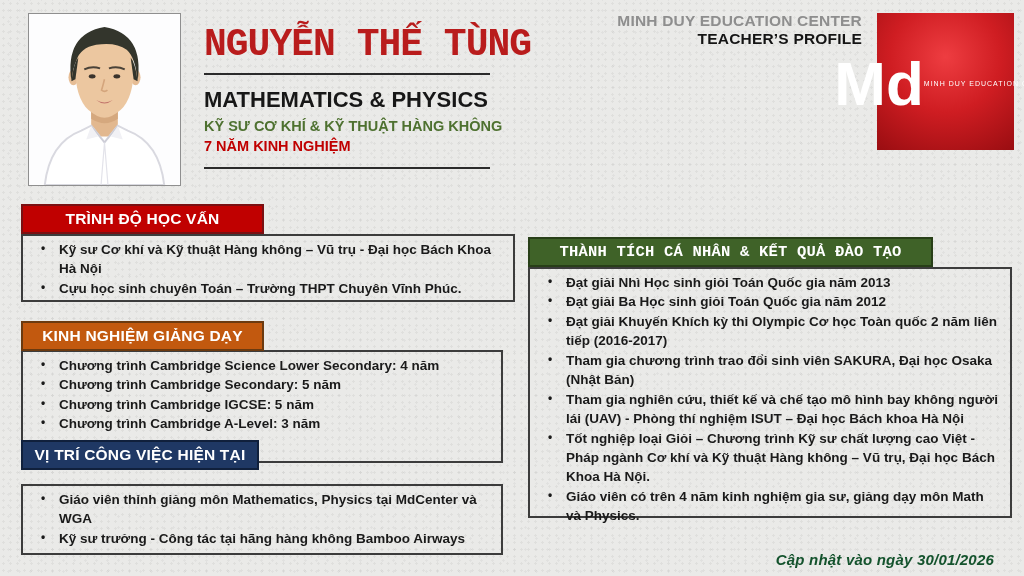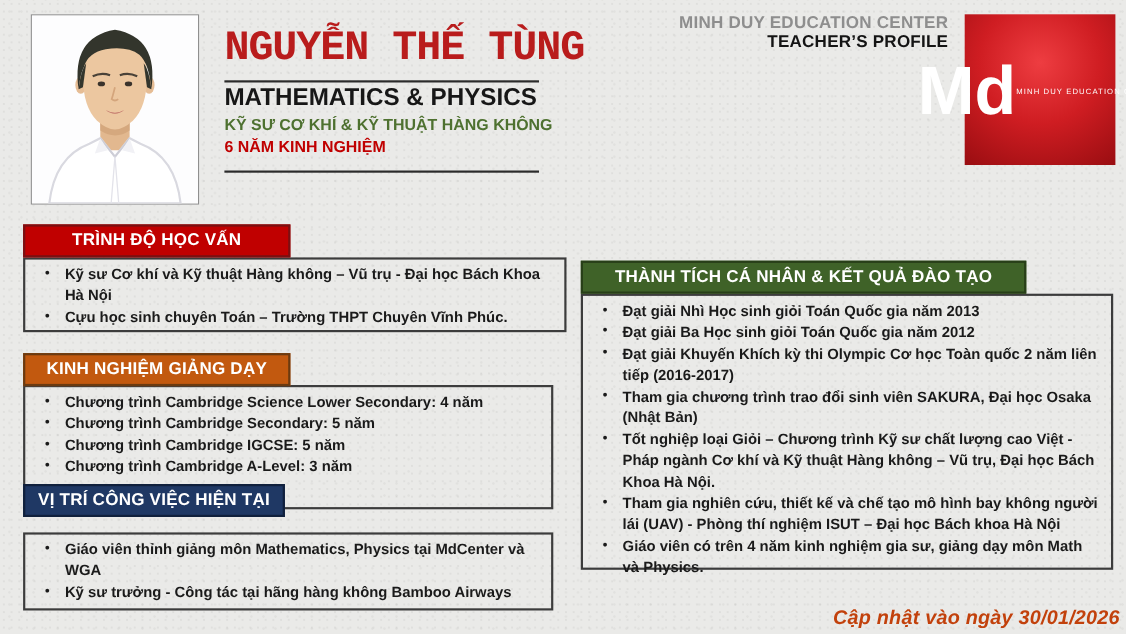--- a/index.html
+++ b/index.html
@@ -21,21 +21,21 @@
   .photo-frame svg{display:block;width:100%;height:100%;}
   
   .title-block{position:absolute;left:204px;top:24px;width:330px;}
   .teacher-name{
     font-family:Liberation Mono, monospace;font-weight:bold;
     font-size:38px;line-height:1.1;color:#b91c1c;letter-spacing:-1px;
     white-space:nowrap;margin:0;
   }
   .rule{width:286px;height:0;border-top:2px solid #2b2b2b;}
   .rule-top{margin-top:7px;}
-  .subjects{font-size:22px;font-weight:bold;color:#171717;letter-spacing:0;}
+  .subjects{margin-top:12px;font-size:22px;font-weight:bold;color:#171717;letter-spacing:0;}
   .credential{margin-top:5px;font-size:14.5px;font-weight:bold;color:#4e7130;}
   .experience{margin-top:4px;font-size:14.5px;font-weight:bold;color:#c00000;}
   .rule-bottom{margin-top:13px;}
   
   .brand-text{position:absolute;top:12px;right:162px;text-align:right;line-height:1.15;}
   .brand-org{font-size:15.5px;font-weight:bold;color:#8e8e8e;letter-spacing:0.2px;}
   .brand-doc{font-size:15.5px;font-weight:bold;color:#141414;letter-spacing:0.2px;}
   .logo{
     position:absolute;left:877px;top:13px;width:137px;height:137px;
     background:radial-gradient(circle at 50% 32%, #ee3d41 0%, #cf1d22 48%, #990d11 100%);
@@ -46,43 +46,43 @@
   
   .sec-header{
     position:absolute;box-sizing:border-box;height:30px;
     display:flex;align-items:center;justify-content:center;
     color:#fff;font-weight:bold;font-size:15.5px;letter-spacing:0.2px;
     border:2px solid #22c55e;z-index:2;white-space:nowrap;
   }
   .h-red{left:21px;top:204px;width:243px;background:#c00000;border-color:#7a1012;}
   .h-orange{left:21px;top:321px;width:243px;background:#c2590f;border-color:#6b3a10;}
   .h-navy{left:21px;top:440px;width:238px;background:#1f3864;border-color:#10203c;}
-  .h-green{left:528px;top:237px;width:405px;background:#3f6228;border-color:#283f18;}
+  .h-green{left:528px;top:237px;width:405px;background:#3f6228;border-color:#283f18;font-family:Liberation Mono, monospace;}
   .sec-box{
     position:absolute;box-sizing:border-box;
     border:2px solid #3c3c3c;background:transparent;
     padding:4px 8px 4px 6px;z-index:1;
   }
   .b-edu{left:21px;top:234px;width:494px;height:68px;}
   .b-teach{left:21px;top:350px;width:482px;height:113px;}
   .b-pos{left:21px;top:484px;width:482px;height:71px;}
   .b-ach{left:528px;top:267px;width:484px;height:251px;}
   .sec-box ul{margin:0;padding:0 0 0 30px;list-style:none;}
   .sec-box li{
     position:relative;font-size:13.5px;font-weight:bold;color:#1a1a1a;
     line-height:1.44;margin:0;
   }
   .sec-box li::before{
     content:"\2022";position:absolute;left:-18px;top:0;
     font-size:12px;color:#1a1a1a;
   }
   
   .update-note{
-    position:absolute;right:6px;top:551px;
-    color:#c2410c;font-size:18px;font-style:italic;font-weight:bold;
+    position:absolute;right:30px;top:551px;
+    color:#14532d;font-size:15px;font-style:italic;font-weight:bold;
     letter-spacing:0.2px;
   }
 </style>
 </head>
 <body>
 
 <div class="photo-frame">
   <svg viewBox="0 0 153 173">
     <rect width="153" height="173" fill="#fdfdfe"></rect>
 
@@ -112,21 +112,21 @@
     <path d="M76.5 66 q-2 8 -3 11 q3 2.5 6 0" stroke="#d4a57c" stroke-width="1.6" fill="none"></path>
     <path d="M68 87 q8.5 5 17 0 q-8.5 7 -17 0 z" fill="#c2756b"></path>
   </svg>
 </div>
 
 <div class="title-block">
   <h1 class="teacher-name">NGUYỄN THẾ TÙNG</h1>
   <div class="rule rule-top"></div>
   <div class="subjects">MATHEMATICS &amp; PHYSICS</div>
   <div class="credential">KỸ SƯ CƠ KHÍ &amp; KỸ THUẬT HÀNG KHÔNG</div>
-  <div class="experience">6 NĂM KINH NGHIỆM</div>
+  <div class="experience">7 NĂM KINH NGHIỆM</div>
   <div class="rule rule-bottom"></div>
 </div>
 
 <div class="brand-text">
   <div class="brand-org">MINH DUY EDUCATION CENTER</div>
   <div class="brand-doc">TEACHER’S PROFILE</div>
 </div>
 <div class="logo">
   <div class="logo-md">Md</div>
   <div class="logo-cap">MINH DUY EDUCATION CENTER</div>
@@ -162,19 +162,19 @@
 </div>
 
 <div class="sec-header h-green">THÀNH TÍCH CÁ NHÂN &amp; KẾT QUẢ ĐÀO TẠO</div>
 <div class="sec-box b-ach">
   <ul>
 
   <li>Đạt giải Nhì Học sinh giỏi Toán Quốc gia năm 2013</li>
       <li>Đạt giải Ba Học sinh giỏi Toán Quốc gia năm 2012</li>
       <li>Đạt giải Khuyến Khích kỳ thi Olympic Cơ học Toàn quốc 2 năm liên tiếp (2016-2017)</li>
       <li>Tham gia chương trình trao đổi sinh viên SAKURA, Đại học Osaka (Nhật Bản)</li>
+      <li>Tham gia nghiên cứu, thiết kế và chế tạo mô hình bay không người lái (UAV) - Phòng thí nghiệm ISUT – Đại học Bách khoa Hà Nội</li>
       <li>Tốt nghiệp loại Giỏi – Chương trình Kỹ sư chất lượng cao Việt - Pháp ngành Cơ khí và Kỹ thuật Hàng không – Vũ trụ, Đại học Bách Khoa Hà Nội.</li>
-      <li>Tham gia nghiên cứu, thiết kế và chế tạo mô hình bay không người lái (UAV) - Phòng thí nghiệm ISUT – Đại học Bách khoa Hà Nội</li>
       <li>Giáo viên có trên 4 năm kinh nghiệm gia sư, giảng dạy môn Math và Physics.</li>
     </ul>
 </div>
 
 <div class="update-note">Cập nhật vào ngày 30/01/2026</div>
 
 </body></html>

